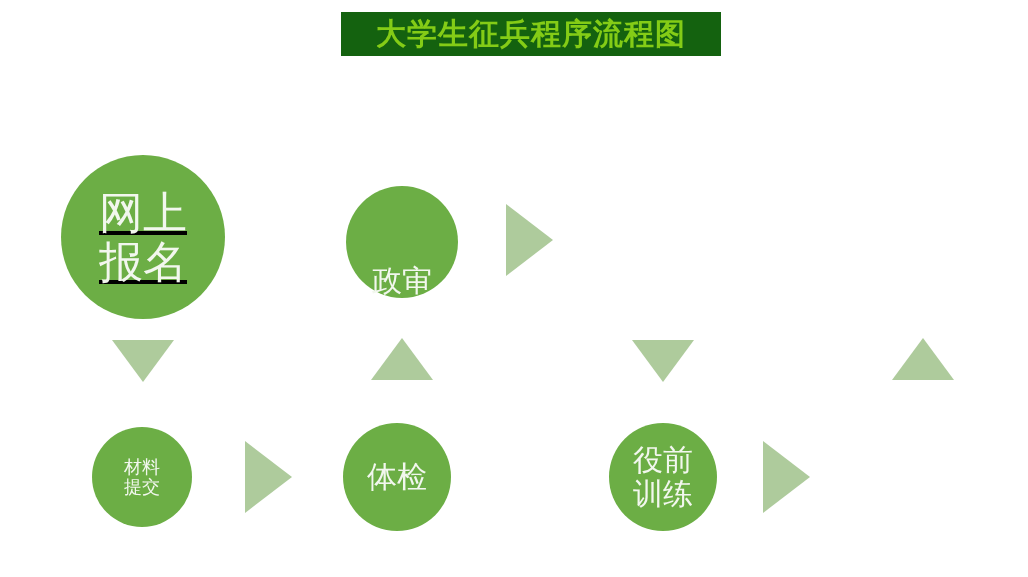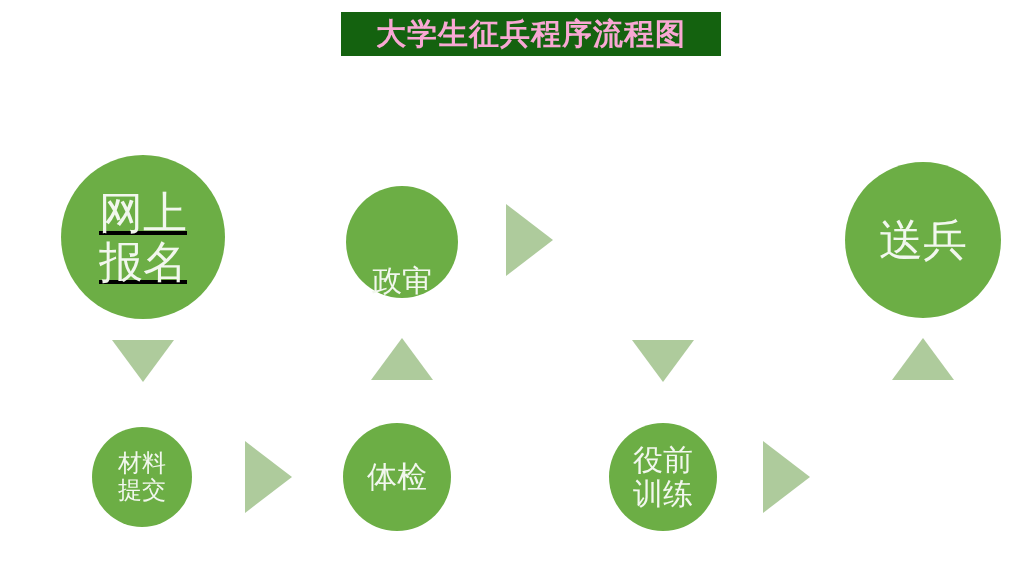--- a/index.html
+++ b/index.html
@@ -26,21 +26,21 @@
     top: 12px;
     width: 380px;
     height: 44px;
     background: #14620F;
     display: flex;
     align-items: center;
     justify-content: center;
     box-sizing: border-box;
   }
   .title-text {
-    color: #f9a8d4;
+    color: #84cc16;
     font-size: 30px;
     font-weight: bold;
     letter-spacing: 1px;
     line-height: 1;
     white-space: nowrap;
     font-family: "DejaVu Sans", "Liberation Sans", sans-serif;
   }
 
   
   .node {
@@ -56,21 +56,21 @@
     color: #F2F7EE;
     text-align: center;
     line-height: 1.12;
     white-space: pre-line;
     font-family: "DejaVu Sans", "Liberation Sans", sans-serif;
     font-weight: 400;
     padding: 0 4px;
   }
   .node.big > .node-label   { font-size: 44px; }
   .node.mid > .node-label   { font-size: 30px; }
-  .node.small > .node-label { font-size: 24px; font-family: Liberation Serif, serif; }
+  .node.small > .node-label { font-size: 18px; font-family: Liberation Serif, serif; }
 
   
   .arrow {
     position: absolute;
     width: 0;
     height: 0;
   }
   .arrow.right {
     border-top: 36px solid transparent;
     border-bottom: 36px solid transparent;
@@ -99,23 +99,20 @@
   <div class="node big" style="left:61px; top:155px; width:164px; height:164px;text-decoration:underline;">
     <span class="node-label">网上
 报名</span>
   </div>
 
   <div class="node mid" style="left:346px; top:186px; width:112px; height:112px;align-items:flex-end;">
     <span class="node-label">政审</span>
   </div>
 
 
-  <div class="node big" style="left:845px; top:162px; width:156px; height:156px;">
-    <span class="node-label">送兵</span>
-  </div>
 
   <div class="node small" style="left:92px; top:427px; width:100px; height:100px;">
     <span class="node-label">材料
 提交</span>
   </div>
 
   <div class="node mid" style="left:343px; top:423px; width:108px; height:108px;">
     <span class="node-label">体检</span>
   </div>
 

